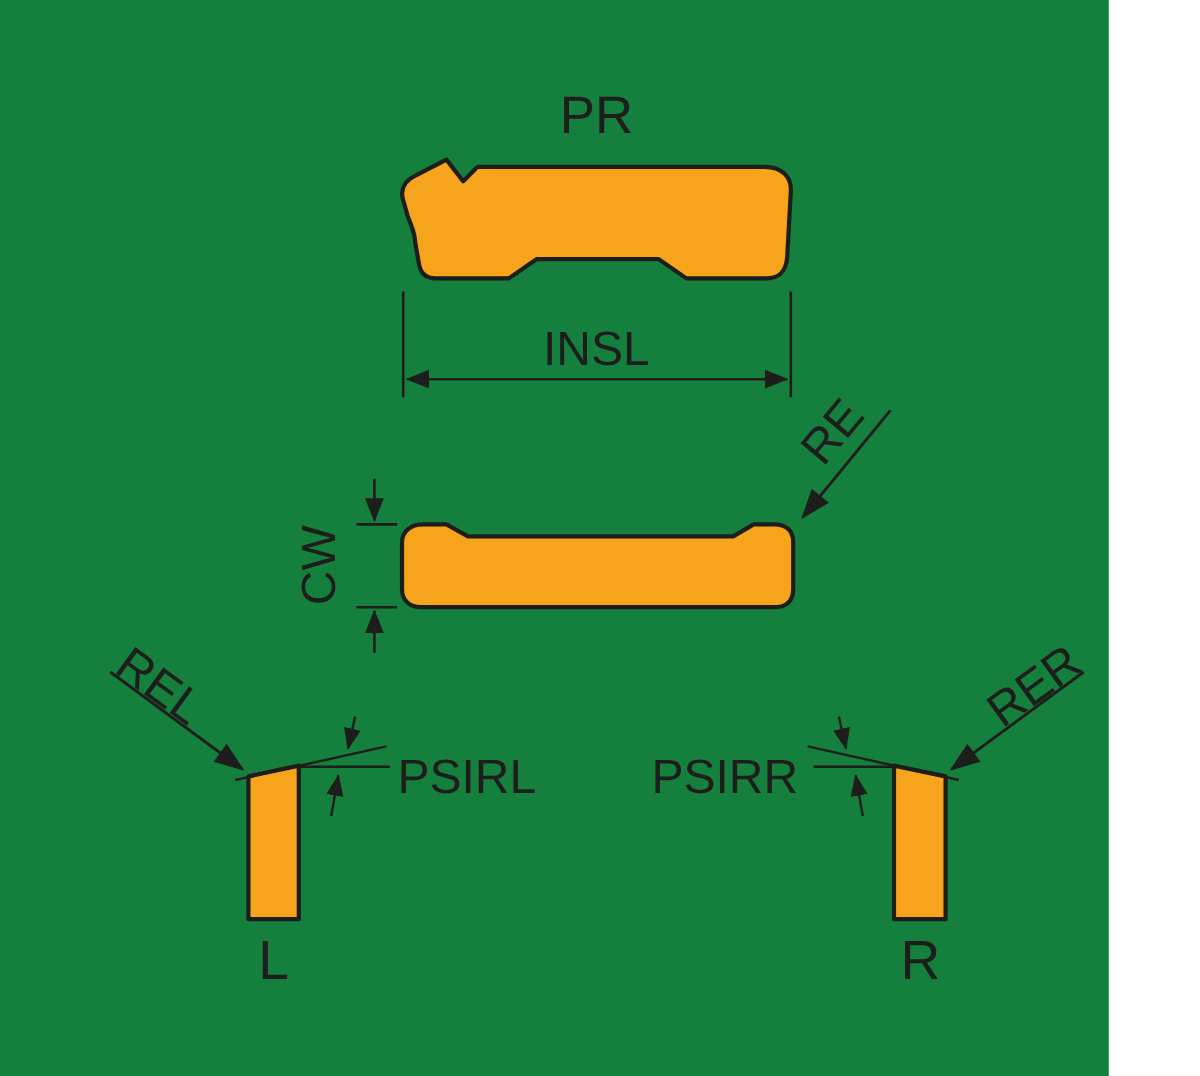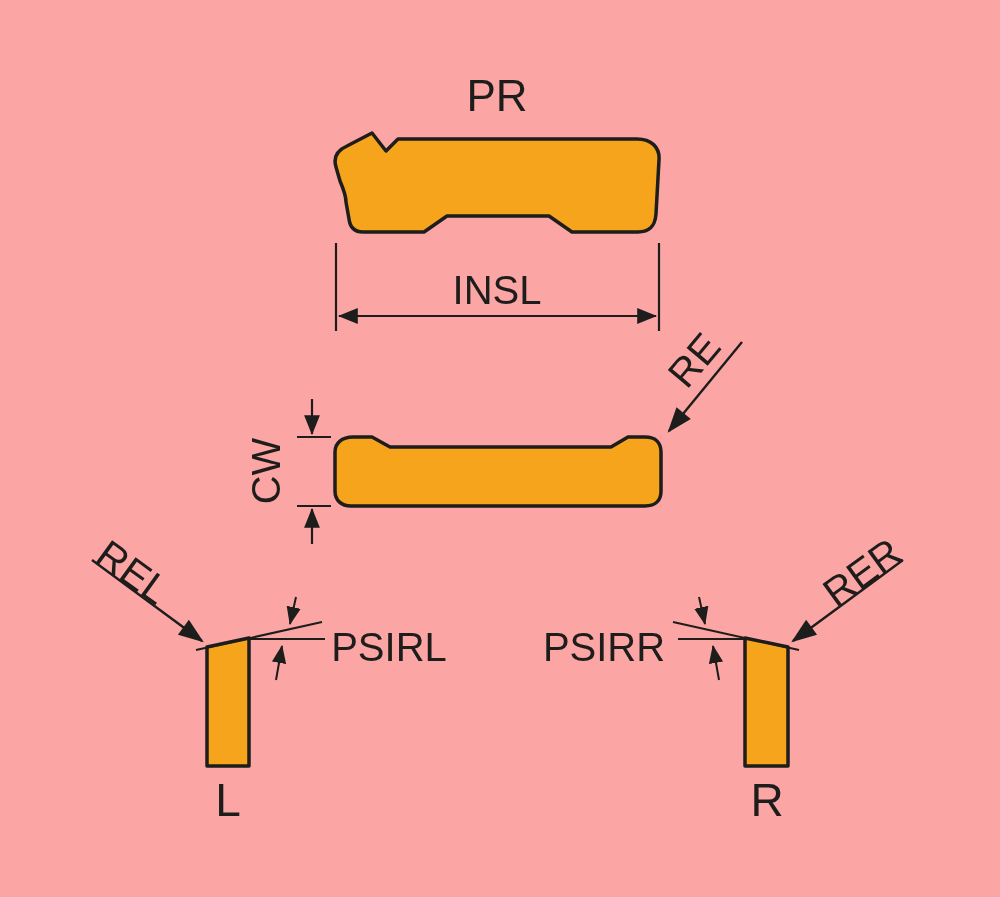--- a/index.html
+++ b/index.html
@@ -1,16 +1,16 @@
 <!DOCTYPE html>
 <html><head>
 <meta charset="utf-8">
 <style>
   html,body{margin:0;padding:0;background:#ffffff;}
-  .canvas{width:1000px;height:897px;background:#fca5a5;position:relative;overflow:hidden;}
+  .canvas{width:924px;height:897px;background:#15803d;position:relative;overflow:hidden;}
   svg{display:block;}
   .shape{stroke:#1D1D1B;stroke-width:3.5;stroke-linejoin:round;}
   .dim{stroke:#1D1D1B;stroke-width:2.2;fill:none;}
   .lead{stroke:#1D1D1B;stroke-width:2.4;fill:none;}
   .thin{stroke:#1D1D1B;stroke-width:2;fill:none;}
   .arrowhead{fill:#1D1D1B;stroke:none;}
   text{font-family:"Liberation Sans","DejaVu Sans",sans-serif;fill:#1D1D1B;}
   .lbl{font-size:40px;}
   .lbl-lg{font-size:44px;}
   .lbl-xl{font-size:46px;}

